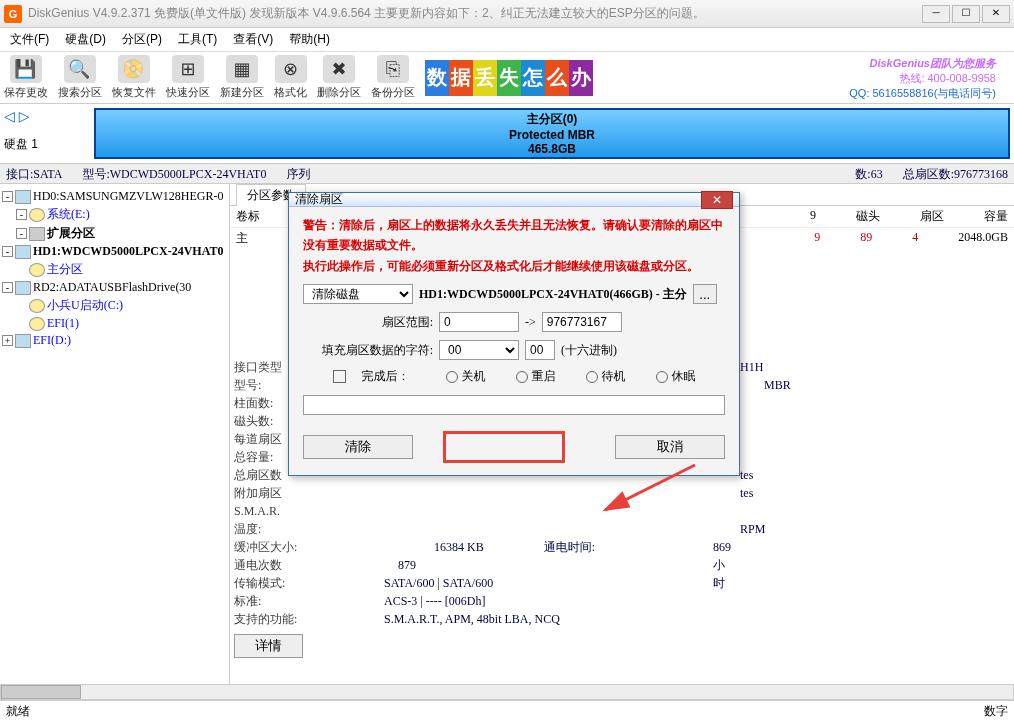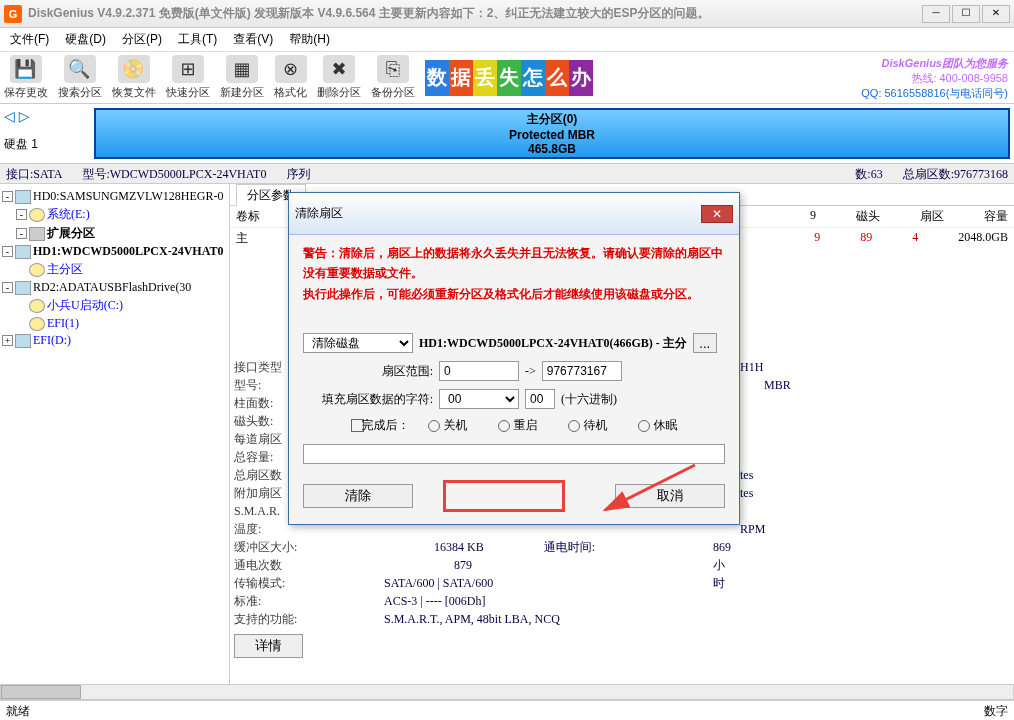--- a/index.html
+++ b/index.html
@@ -1,30 +1,30 @@
 <!DOCTYPE html>
 <html><head>
 <meta charset="utf-8">
 <style>
 * { box-sizing: border-box; margin: 0; padding: 0; }
 body { font-family: "Microsoft YaHei", SimSun, sans-serif; font-size: 12px; background: #fff; overflow: hidden; width: 1014px; height: 720px; position: relative; }
 .titlebar { height: 28px; background: linear-gradient(#f7f7f7,#e8e8e8); border-bottom: 1px solid #ccc; display: flex; align-items: center; padding: 0 4px; }
 .titlebar .appicon { width: 18px; height: 18px; background: #f60; margin-right: 6px; display: flex; align-items: center; justify-content: center; color: #fff; font-weight: bold; font-size: 11px; border-radius: 2px; }
-.titlebar .title { color: #888; flex: 1; white-space: nowrap; overflow: hidden; font-weight: bold; }
+.titlebar .title { color: #888; flex: 1; white-space: nowrap; overflow: hidden; }
 .winbtns { display: flex; gap: 2px; }
 .winbtn { width: 28px; height: 18px; border: 1px solid #bbb; background: #eee; text-align: center; font-size: 10px; line-height: 14px; }
 .menubar { height: 24px; border-bottom: 1px solid #ddd; display: flex; align-items: center; padding: 0 4px; gap: 4px; }
 .menuitem { padding: 2px 6px; }
 .toolbar { height: 52px; border-bottom: 1px solid #ccc; display: flex; align-items: center; padding: 2px 4px; gap: 10px; }
 .tbtn { display: flex; flex-direction: column; align-items: center; gap: 2px; font-size: 11px; color: #333; }
 .tbtn .ticon { width: 32px; height: 28px; background: #ddd; border-radius: 4px; display: flex; align-items: center; justify-content: center; font-size: 18px; }
 .banner { flex: 1; height: 48px; position: relative; overflow: hidden; }
 .bannerblocks { display: flex; height: 100%; align-items: center; }
 .bb { width: 24px; height: 36px; display: flex; align-items: center; justify-content: center; color: #fff; font-size: 20px; font-weight: bold; }
-.bannertxt { position: absolute; right: 2px; top: 2px; font-size: 11px; color: #c76aff; text-align: right; line-height: 1.4; }
+.bannertxt { position: absolute; right: 14px; top: 2px; font-size: 11px; color: #c76aff; text-align: right; line-height: 1.4; }
 .diskbar { height: 60px; display: flex; border-bottom: 1px solid #ccc; }
 .disknav { width: 90px; padding: 4px; }
 .diskarrows { display: flex; gap: 4px; font-size: 14px; color: #06c; }
 .disklabel { margin-top: 12px; }
 .diskvis { flex: 1; margin: 4px; border: 2px solid #049; background: linear-gradient(#7cf,#29e); display: flex; flex-direction: column; align-items: center; justify-content: center; font-size: 12px; font-weight: bold; color: #000; }
 .statusline { height: 20px; background: #eee; border-bottom: 1px solid #ccc; padding: 2px 6px; display: flex; gap: 20px; color: #004; font-family: SimSun; }
 .mainarea { display: flex; height: 516px; }
 .tree { width: 230px; border-right: 1px solid #ccc; overflow: auto; padding: 4px 2px; font-family: SimSun; }
 .trow { display: flex; align-items: center; gap: 2px; padding: 1px 0; white-space: nowrap; }
 .tbox { width: 11px; height: 11px; border: 1px solid #888; text-align: center; line-height: 9px; font-size: 10px; }
@@ -43,25 +43,25 @@
 .red { color: #c00; }
 .details { position: absolute; left: 0; top: 170px; font-family: SimSun; color: #004; line-height: 1.5; padding: 4px; }
 .details .k { display: inline-block; width: 100px; color: #404040; }
 .detbtn { margin-top: 6px; padding: 2px 20px; border: 1px solid #999; background: #eee; }
 .hscroll { position: absolute; bottom: 20px; left: 0; right: 0; height: 16px; background: #eee; border: 1px solid #ccc; display: flex; }
 .hscroll .thumb { width: 80px; background: #ccc; border: 1px solid #aaa; }
 .statusbar { position: absolute; bottom: 0; left: 0; right: 0; height: 20px; border-top: 1px solid #ccc; padding: 2px 6px; display: flex; justify-content: space-between; font-family: SimSun; }
 
 
 .dialog { position: absolute; left: 288px; top: 192px; width: 452px; background: #f4f4f4; border: 1px solid #3a6ea5; box-shadow: 2px 2px 8px rgba(0,0,0,0.3); }
-.dlgtitle { height: 42px; background: linear-gradient(#fff,#d8e6f6); border-bottom: 1px solid #a3bde3; display: flex; align-items: center; padding: 0 6px; }
+.dlgtitle { height: 14px; background: linear-gradient(#fff,#d8e6f6); border-bottom: 1px solid #a3bde3; display: flex; align-items: center; padding: 0 6px; }
 .dlgtitle .t { flex: 1; }
 .closebtn { width: 32px; height: 18px; background: #c8453f; color: #fff; text-align: center; line-height: 16px; font-size: 12px; border: 1px solid #a02a24; }
 .dlgbody { padding: 8px 14px 16px; }
-.warn { color: #d00; font-weight: bold; line-height: 1.7; font-family: Liberation Sans, sans-serif; font-size: 12px; margin-bottom: 29px; }
+.warn { color: #d00; font-weight: bold; line-height: 1.7; font-family: Liberation Sans, sans-serif; font-size: 12px; margin-bottom: 8px; }
 .fldrow { display: flex; align-items: center; gap: 6px; margin: 8px 0; font-family: SimSun; }
 .fldrow .lbl { text-align: right; flex: 0 0 130px; }
 .sel, .inp { border: 1px solid #999; background: #fff; padding: 1px 4px; height: 20px; font-size: 12px; }
 .sel { width: 110px; }
 .inpnarrow { width: 80px; }
 .morebtn { width: 24px; height: 20px; border: 1px solid #999; background: #eee; text-align: center; }
 .chk { width: 13px; height: 13px; border: 1px solid #666; }
 .radio { width: 12px; height: 12px; border: 1px solid #666; border-radius: 50%; }
 .progress { height: 20px; border: 1px solid #999; background: #fff; margin: 10px 0 20px; }
 .btnrow { display: flex; justify-content: space-between; gap: 10px; position: relative; }
@@ -236,21 +236,21 @@
       <div><span class="k">型号:</span><span style="position:absolute;left:534px">MBR</span></div>
       <div><span class="k">柱面数:</span></div>
       <div><span class="k">磁头数:</span></div>
       <div><span class="k">每道扇区</span></div>
       <div><span class="k">总容量:</span><span style="position:absolute;left:484px">016</span></div>
       <div><span class="k">总扇区数</span><span style="position:absolute;left:510px">tes</span></div>
       <div><span class="k">附加扇区</span><span style="position:absolute;left:510px">tes</span></div>
       <div><span class="k">S.M.A.R.</span></div>
       <div><span class="k">温度:</span><span style="position:absolute;left:510px">RPM</span></div>
       <div><span class="k">缓冲区大小:</span><span style="margin-left:100px">16384 KB</span><span style="margin-left:60px">通电时间:</span><span style="position:absolute;left:483px">869 小时</span></div>
-      <div><span class="k">通电次数</span><span style="margin-left:120px">879</span></div>
+      <div><span class="k">通电次数</span><span style="margin-left:64px">879</span></div>
       <div><span class="k">传输模式:</span><span style="margin-left:50px">SATA/600 | SATA/600</span></div>
       <div><span class="k">标准:</span><span style="margin-left:50px">ACS-3 | ---- [006Dh]</span></div>
       <div><span class="k">支持的功能:</span><span style="margin-left:50px">S.M.A.R.T., APM, 48bit LBA, NCQ</span></div>
       <button class="detbtn">详情</button>
     </div>
   </div>
 </div>
 
 <div class="hscroll">
     <div class="thumb"></div>
@@ -280,21 +280,21 @@
       <input class="inp inpnarrow" value="0" style="">
       <span>-&gt;</span>
       <input class="inp inpnarrow" value="976773167" style="">
     </div>
     <div class="fldrow">
       <span class="lbl">填充扇区数据的字符:</span>
       <select class="sel" style="width:80px"><option>00</option></select>
       <input class="inp" style="width: 30px;" value="00">
       <span>(十六进制)</span>
     </div>
-    <div class="fldrow" style="gap:18px;justify-content:center">
+    <div class="fldrow" style="gap:36px;justify-content:center">
       <span class="chk"></span>
       <span style="margin-left:-20px">完成后：</span>
       <span id="radios" style="display:flex;gap:30px">
           <span style="display: flex; align-items: center; gap: 4px;">
             <span class="radio"></span>
             <span>关机</span>
           </span>
           <span style="display: flex; align-items: center; gap: 4px;">
             <span class="radio"></span>
             <span>重启</span>

